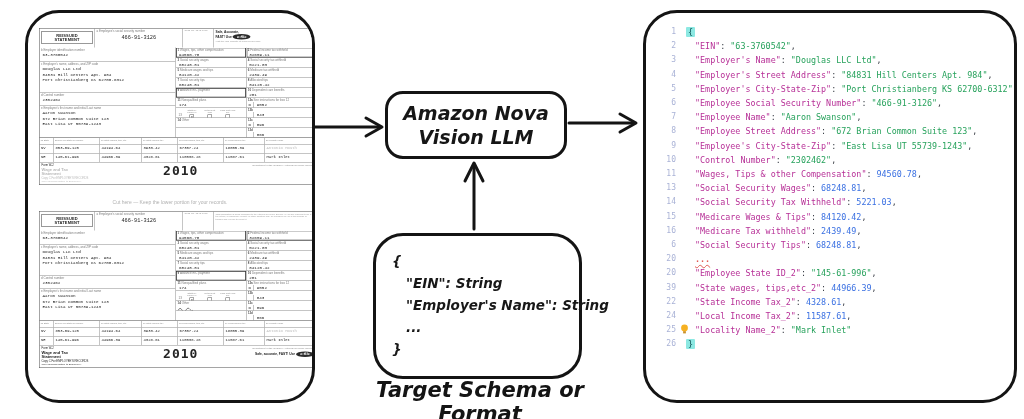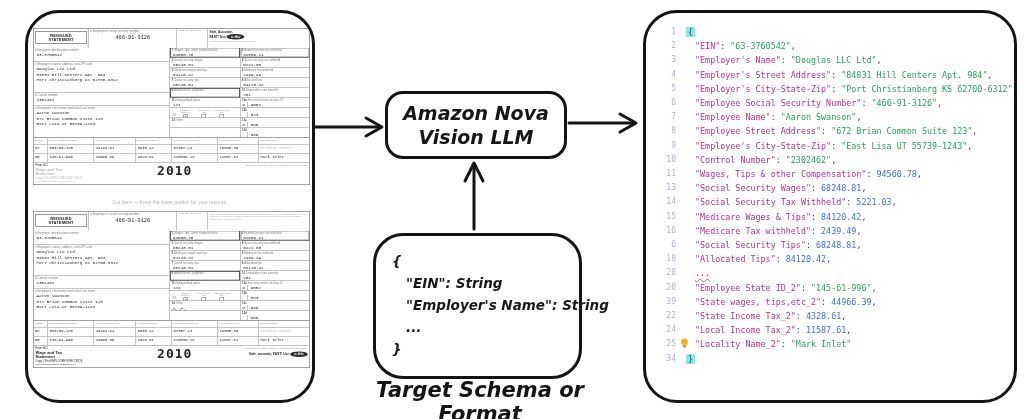--- a/index.html
+++ b/index.html
@@ -29,21 +29,21 @@
   .lb{padding-left:10px;color:#3c4048;}
   .lb.ind{padding-left:19px;}
   .tk-key{color:var(--key);}
   .tk-str{color:var(--str);}
   .tk-num{color:var(--num);}
   .tk-pun{color:#3c4048;}
   .hl{background:var(--hl);color:#0b4f52;padding:0 2px;border-radius:1px;}
   .tk-ellipsis{color:var(--err);font-weight:700;text-decoration:underline wavy;text-decoration-color:var(--err);text-underline-offset:2px;}
   .bulb{position:absolute;left:34px;top:1px;}
   
-  .w2wrap{position:absolute;left:5px;width:277px;height:180px;}
+  .w2wrap{position:absolute;left:11px;width:277px;height:180px;}
   .w2{width:554px;height:314px;transform:scale(.5);transform-origin:0 0;background:#fff;
       border:1.5px solid #4a4a4a;box-sizing:border-box;color:#222;}
   .row{display:flex;box-sizing:border-box;}
   .cell{box-sizing:border-box;border-left:1px solid #8a8a8a;overflow:hidden;position:relative;}
   .cell:first-child{border-left:none;}
   .bt{border-top:1px solid #8a8a8a;}
   .lbl{font-size:6px;color:#7c7c7c;line-height:6.5px;padding:1px 3px 0;}
   .lbl b{color:#555;}
   .val{font:8.5px "Liberation Mono",monospace;color:#1c1c1c;padding:1px 6px 0;}
   .boldbox{box-shadow:inset 0 0 0 1.6px #333;}
@@ -586,27 +586,26 @@
         <div class="cl"><span class="ln">7</span><span class="lb ind"><span class="tk-key">"Employee Name"</span><span class="tk-pun">: </span><span class="tk-str">"Aaron Swanson"</span><span class="tk-pun">,</span></span></div>
         <div class="cl"><span class="ln">8</span><span class="lb ind"><span class="tk-key">"Employee Street Address"</span><span class="tk-pun">: </span><span class="tk-str">"672 Brian Common Suite 123"</span><span class="tk-pun">,</span></span></div>
         <div class="cl"><span class="ln">9</span><span class="lb ind"><span class="tk-key">"Employee's City-State-Zip"</span><span class="tk-pun">: </span><span class="tk-str">"East Lisa UT 55739-1243"</span><span class="tk-pun">,</span></span></div>
         <div class="cl"><span class="ln">10</span><span class="lb ind"><span class="tk-key">"Control Number"</span><span class="tk-pun">: </span><span class="tk-str">"2302462"</span><span class="tk-pun">,</span></span></div>
         <div class="cl"><span class="ln">11</span><span class="lb ind"><span class="tk-key">"Wages, Tips &amp; other Compensation"</span><span class="tk-pun">: </span><span class="tk-num">94560.78</span><span class="tk-pun">,</span></span></div>
         <div class="cl"><span class="ln">13</span><span class="lb ind"><span class="tk-key">"Social Security Wages"</span><span class="tk-pun">: </span><span class="tk-num">68248.81</span><span class="tk-pun">,</span></span></div>
         <div class="cl"><span class="ln">14</span><span class="lb ind"><span class="tk-key">"Social Security Tax Withheld"</span><span class="tk-pun">: </span><span class="tk-num">5221.03</span><span class="tk-pun">,</span></span></div>
         <div class="cl"><span class="ln">15</span><span class="lb ind"><span class="tk-key">"Medicare Wages &amp; Tips"</span><span class="tk-pun">: </span><span class="tk-num">84120.42</span><span class="tk-pun">,</span></span></div>
         <div class="cl"><span class="ln">16</span><span class="lb ind"><span class="tk-key">"Medicare Tax withheld"</span><span class="tk-pun">: </span><span class="tk-num">2439.49</span><span class="tk-pun">,</span></span></div>
         <div class="cl"><span class="ln">6</span><span class="lb ind"><span class="tk-key">"Social Security Tips"</span><span class="tk-pun">: </span><span class="tk-num">68248.81</span><span class="tk-pun">,</span></span></div>
-        <div class="cl"><span class="ln">18</span><span class="lb ind"><span class="tk-key">"Allocated Tips"</span><span class="tk-pun">: </span><span class="tk-num">84120.42</span><span class="tk-pun">,</span></span></div>
         <div class="cl"><span class="ln">20</span><span class="lb ind"><span class="tk-ellipsis">...</span></span></div>
         <div class="cl"><span class="ln">20</span><span class="lb ind"><span class="tk-key">"Employee State ID_2"</span><span class="tk-pun">: </span><span class="tk-str">"145-61-996"</span><span class="tk-pun">,</span></span></div>
         <div class="cl"><span class="ln">39</span><span class="lb ind"><span class="tk-key">"State wages, tips,etc_2"</span><span class="tk-pun">: </span><span class="tk-num">44966.39</span><span class="tk-pun">,</span></span></div>
         <div class="cl"><span class="ln">22</span><span class="lb ind"><span class="tk-key">"State Income Tax_2"</span><span class="tk-pun">: </span><span class="tk-num">4328.61</span><span class="tk-pun">,</span></span></div>
         <div class="cl"><span class="ln">24</span><span class="lb ind"><span class="tk-key">"Local Income Tax_2"</span><span class="tk-pun">: </span><span class="tk-num">11587.61</span><span class="tk-pun">,</span></span></div>
         <div class="cl"><span class="ln">25</span><span class="bulb"><svg width="9" height="10">
               <circle cx="4.5" cy="4" r="3.4" fill="#f6b122"></circle>
               <rect x="3.1" y="7.2" width="2.8" height="2.2" fill="#c9912c"></rect>
             </svg></span><span class="lb ind"><span class="tk-key">"Locality Name_2"</span><span class="tk-pun">: </span><span class="tk-str">"Mark Inlet"</span></span></div>
-        <div class="cl"><span class="ln">34</span><span class="lb"><span class="tk-brace hl">}</span></span></div>
+        <div class="cl"><span class="ln">26</span><span class="lb"><span class="tk-brace hl">}</span></span></div>
       </div>
   </div>
 
 </div>
 
 </body></html>

